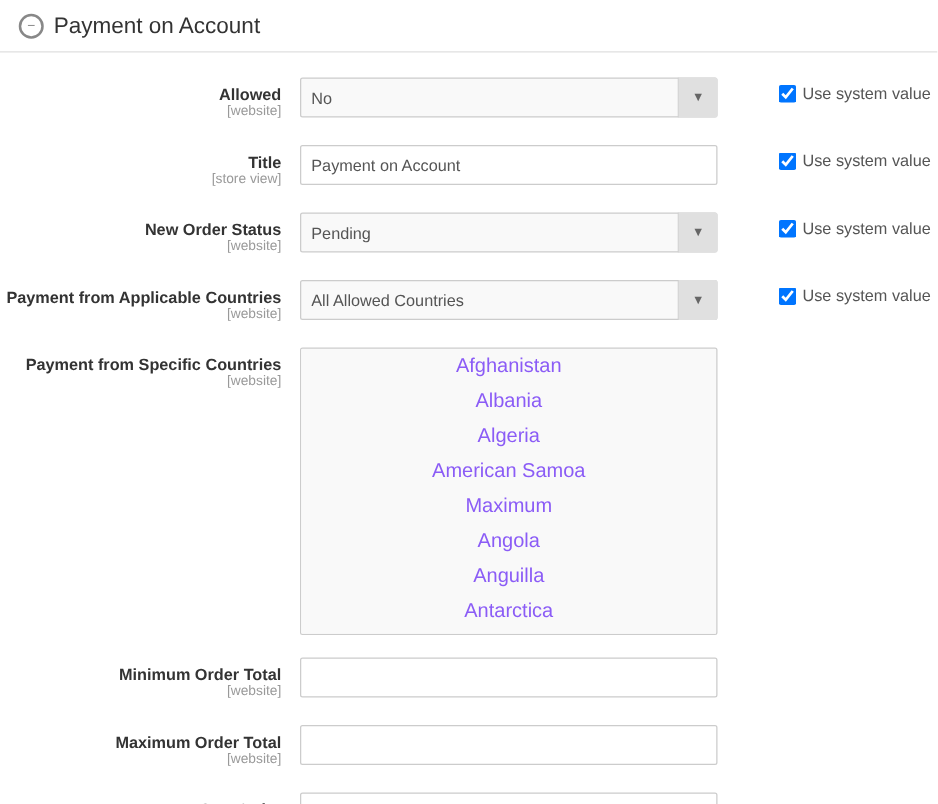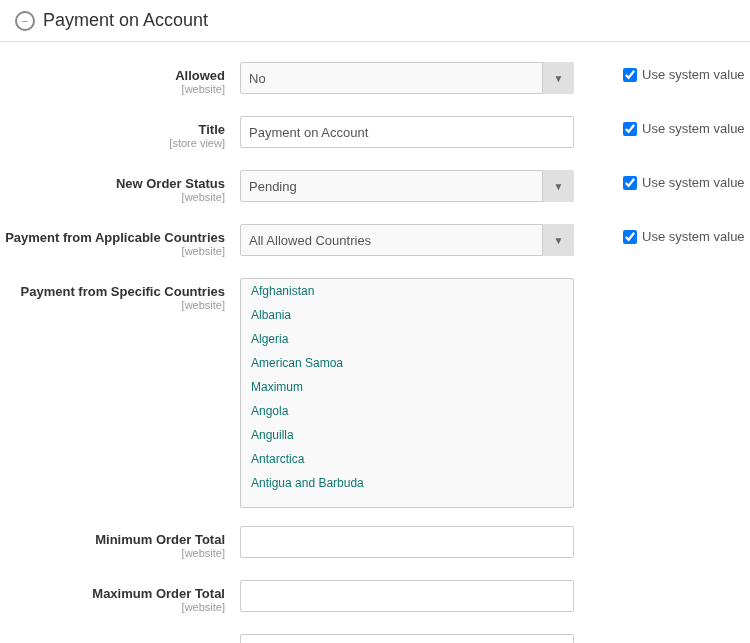--- a/index.html
+++ b/index.html
@@ -146,23 +146,24 @@
       border-radius: 2px;
       position: relative;
     }
 
     .countries-listbox-inner {
       padding: 0;
     }
 
     .country-item {
       padding: 5px 10px;
-      font-size: 12px;
-      color: #0f766e;
+      font-size: 16px;
+      color: #8b5cf6;
       cursor: pointer;
+      text-align: center;
     }
 
     .system-value-checkbox {
       display: flex;
       align-items: center;
       gap: 5px;
       color: #555;
       font-size: 13px;
       white-space: nowrap;
     }

